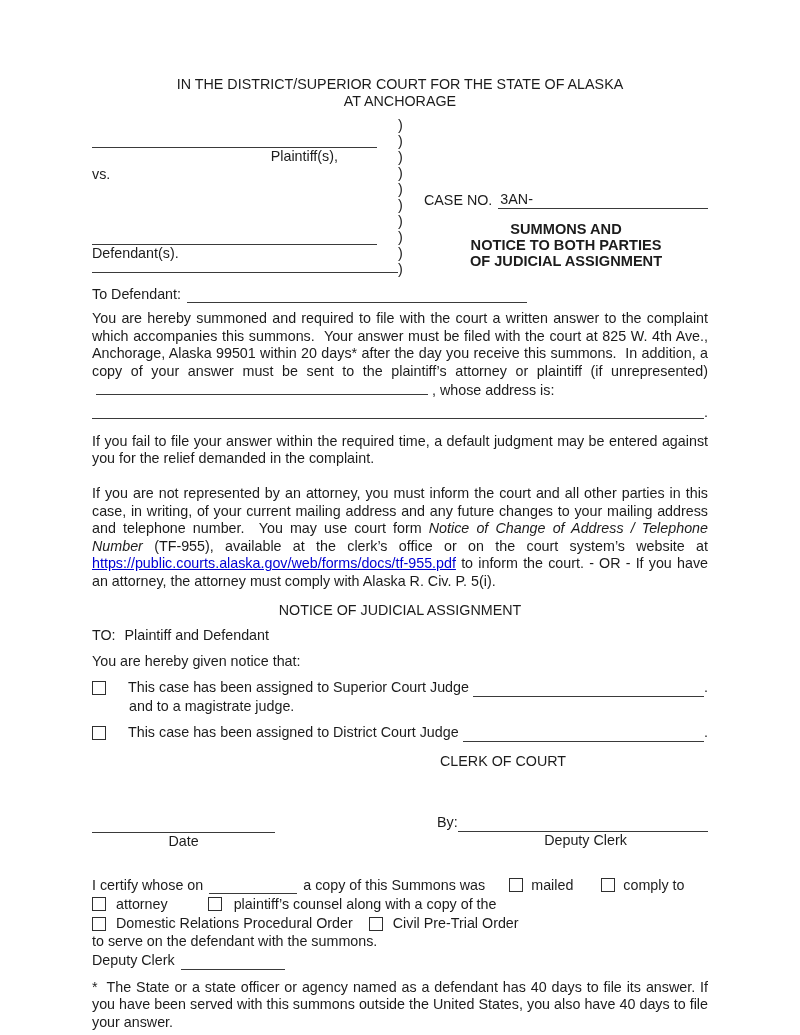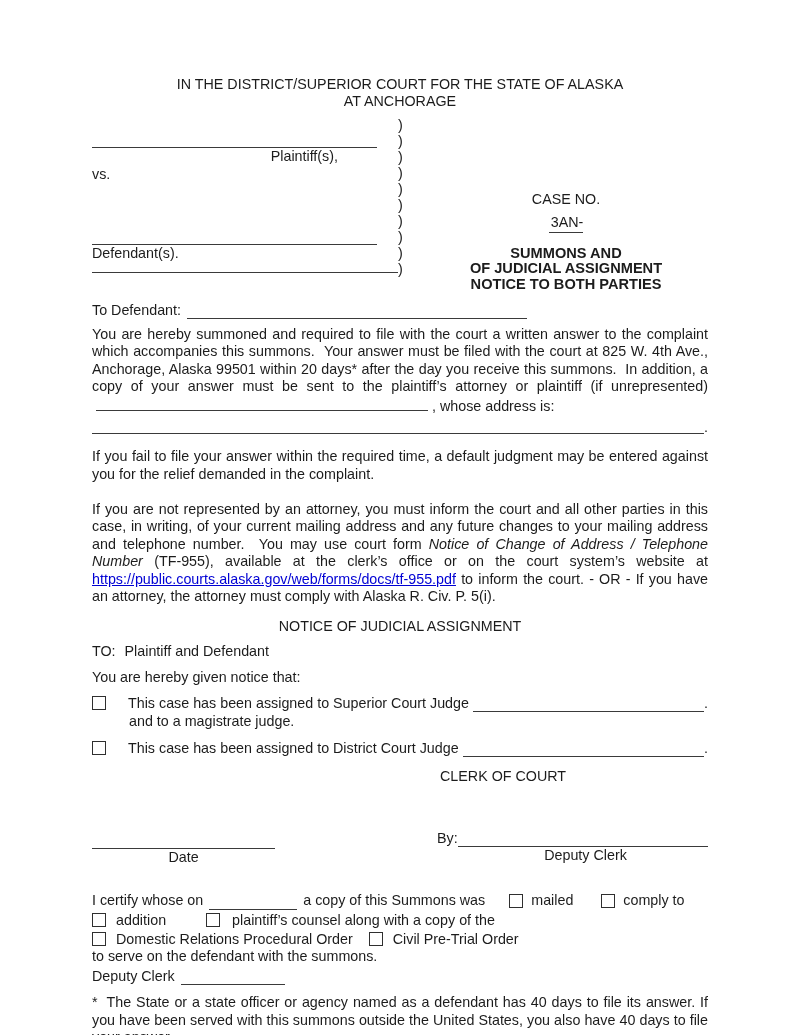--- a/index.html
+++ b/index.html
@@ -22,21 +22,21 @@
   .caption{display:flex;margin-top:6px;}
   .cap-left{width:306px;flex:0 0 306px;}
   .cap-line1{height:30px;width:285px;border-bottom:1.4px solid #3a3a3a;}
   .cap-plaintiff{width:285px;box-sizing:border-box;text-align:right;padding-right:39px;}
   .cap-vs{margin-top:1px;}
   .cap-line2{height:60px;width:285px;border-bottom:1.4px solid #3a3a3a;}
   .cap-defendant{width:285px;box-sizing:border-box;text-align:left;padding-right:10px;}
   .cap-line3{height:10px;width:306px;border-bottom:1.4px solid #3a3a3a;}
   .cap-parens{width:15px;flex:0 0 15px;text-align:left;font-size:14.5px;line-height:16px;}
   .cap-right{flex:1 1 auto;padding-left:11px;}
-  .case-row{margin-top:74px;display:flex;align-items:center;flex-direction:column;}
+  .case-row{margin-top:74px;display:flex;align-items:flex-end;}
   .case-blank{flex:1 1 auto;border-bottom:1.4px solid #3a3a3a;padding-left:2px;}
   .doc-title{margin-top:13px;text-align:center;font-weight:bold;font-size:14.6px;line-height:15.6px;}
 
   .todef{display:flex;align-items:flex-end;margin-top:9px;}
   .todef .blank{width:340px;margin-left:6px;}
 
   .para1{margin-top:7px;}
   .para1 .blank{width:332px;margin:0 4px;}
   .addr-row{display:flex;align-items:flex-end;line-height:14px;margin-top:2px;}
   .para2{margin-top:14px;}
@@ -102,22 +102,22 @@
         <div>)</div>
       </div>
     <div class="cap-right">
       <div class="case-row">
         <span class="nowrap">CASE NO.</span>
         <span style="width:6px;flex:0 0 6px;"></span>
         <span class="case-blank"><span>3AN-</span></span>
       </div>
       <div class="doc-title">
         <div>SUMMONS AND</div>
+        <div>NOTICE TO BOTH PARTIES</div>
         <div>OF JUDICIAL ASSIGNMENT</div>
-        <div>NOTICE TO BOTH PARTIES</div>
       </div>
     </div>
   </div>
 
   <div class="todef">
     <span class="nowrap">To Defendant:</span>
     <span class="blank"></span>
   </div>
 
   <div class="para1 justify">
@@ -177,21 +177,21 @@
       <span class="nowrap">I certify whose on</span>
       <span class="blank"></span>
       <span class="nowrap">a copy of this Summons was</span>
       <span class="cb ml24"></span>
       <span class="ml8">mailed</span>
       <span class="cb ml28"></span>
       <span class="ml8">comply to</span>
     </div>
     <div class="cert-row">
       <span class="cb"></span>
-      <span class="ml10">addition</span>
+      <span class="ml10">attorney</span>
       <span class="cb ml40"></span>
       <span class="ml12">plaintiff’s counsel along with a copy of the</span>
     </div>
     <div class="cert-row">
       <span class="cb"></span>
       <span class="ml10">Domestic Relations Procedural Order</span>
       <span class="cb ml16"></span>
       <span class="ml10">Civil Pre-Trial Order</span>
     </div>
     <div>to serve on the defendant with the summons.</div>

